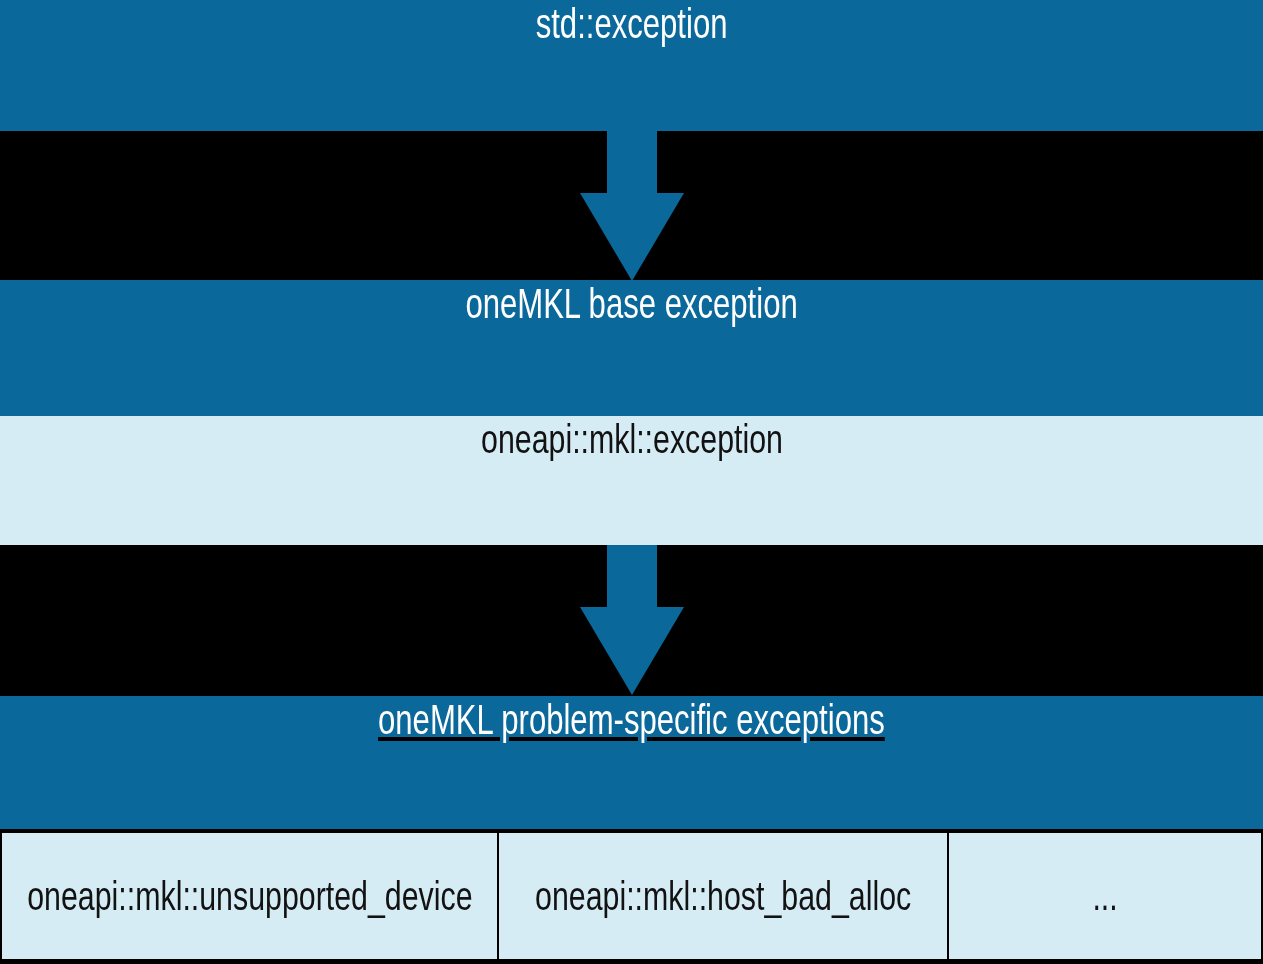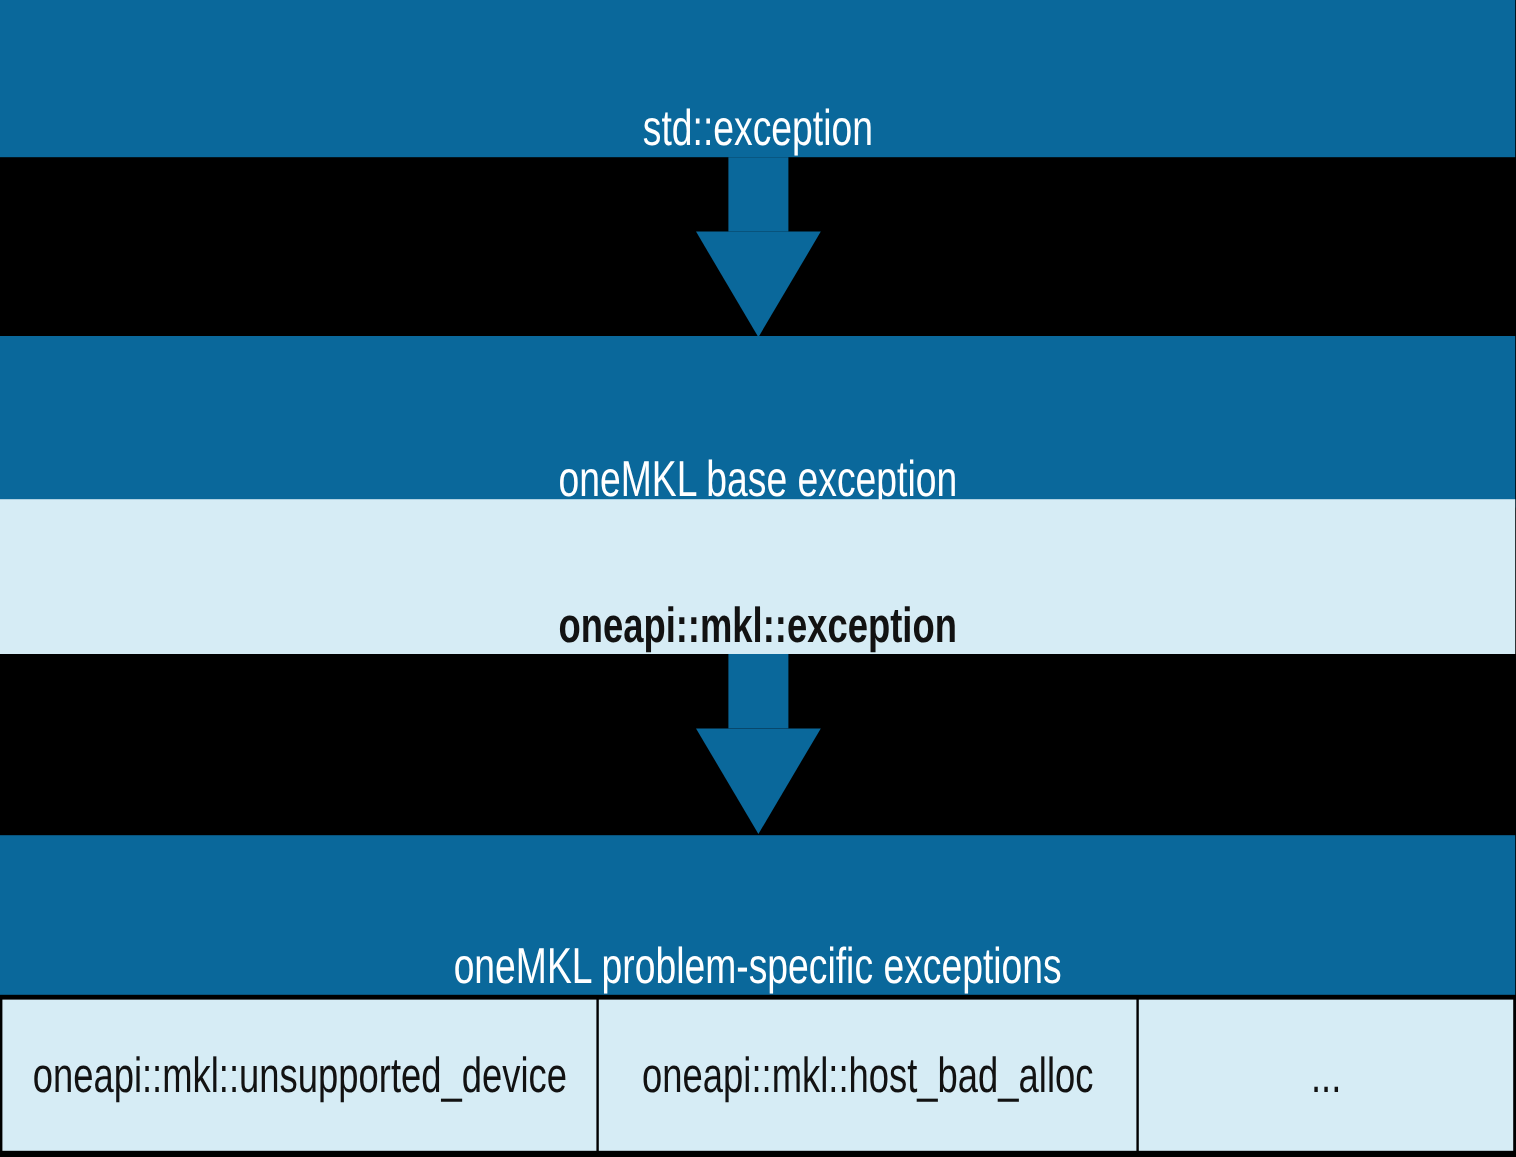--- a/index.html
+++ b/index.html
@@ -12,37 +12,37 @@
   html,body{margin:0;padding:0;background:var(--bg);}
   .figure{
     position:relative;
     width:1263px;height:964px;
     background:var(--bg);
     overflow:hidden;
     font-family:"Liberation Sans",sans-serif;
   }
   .bar{
     position:absolute;left:0;right:0;
-    display:flex;align-items:flex-end;justify-content:center;
+    display:flex;align-items:flex-start;justify-content:center;
   }
   .bar.dark{background:var(--dark);}
-  .bar.light{background:var(--light);font-weight:bold;}
+  .bar.light{background:var(--light);}
   .label{
     display:inline-block;
     white-space:nowrap;
     transform:scaleX(0.74);
     transform-origin:center center;
     letter-spacing:0;
   }
   .hdr{font-size:42px;color:var(--text-on-dark);}
   .cls{font-size:41px;color:var(--text-on-light);}
   .bar1{top:0;height:131px;}
   .bar2{top:280px;height:143px;}
   .bar3{top:416px;height:129px;}
-  .bar4{top:696px;height:133px;}
+  .bar4{top:696px;height:133px;text-decoration:underline;}
   .arrow{
     position:absolute;left:50%;
     transform:translateX(-50%);
     display:flex;flex-direction:column;align-items:center;
   }
   .arrow1{top:131px;}
   .arrow2{top:545px;}
   .arrow .shaft{width:50px;height:62px;background:var(--dark);}
   .arrow .head{
     width:0;height:0;

